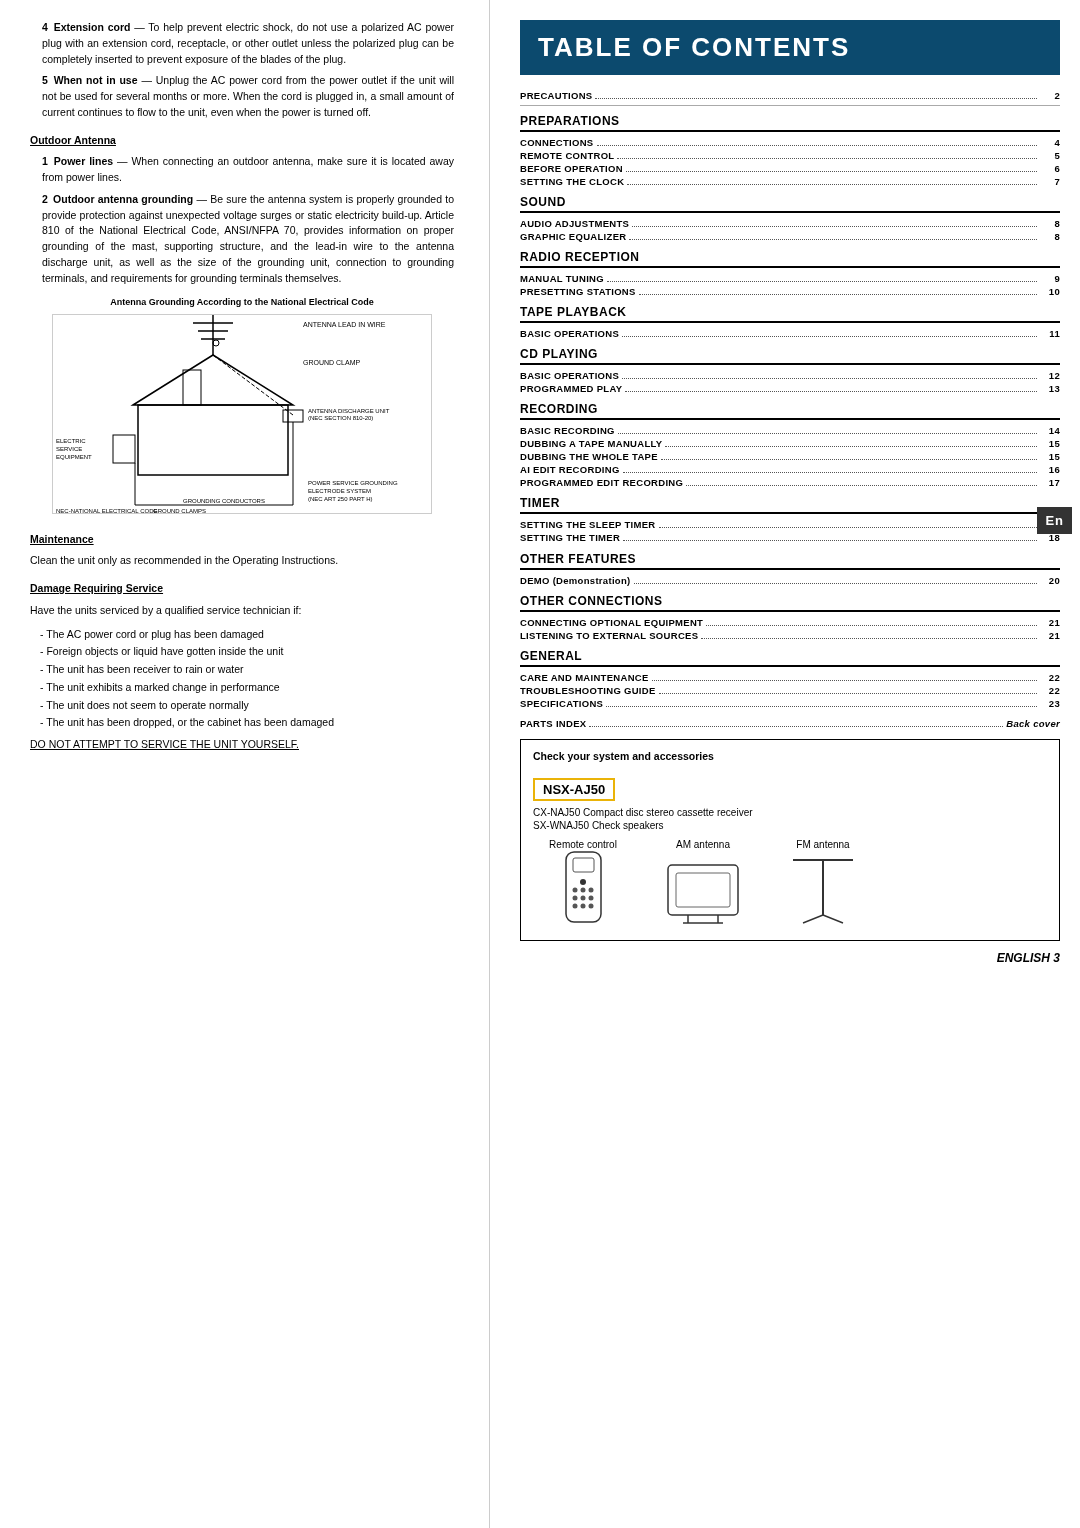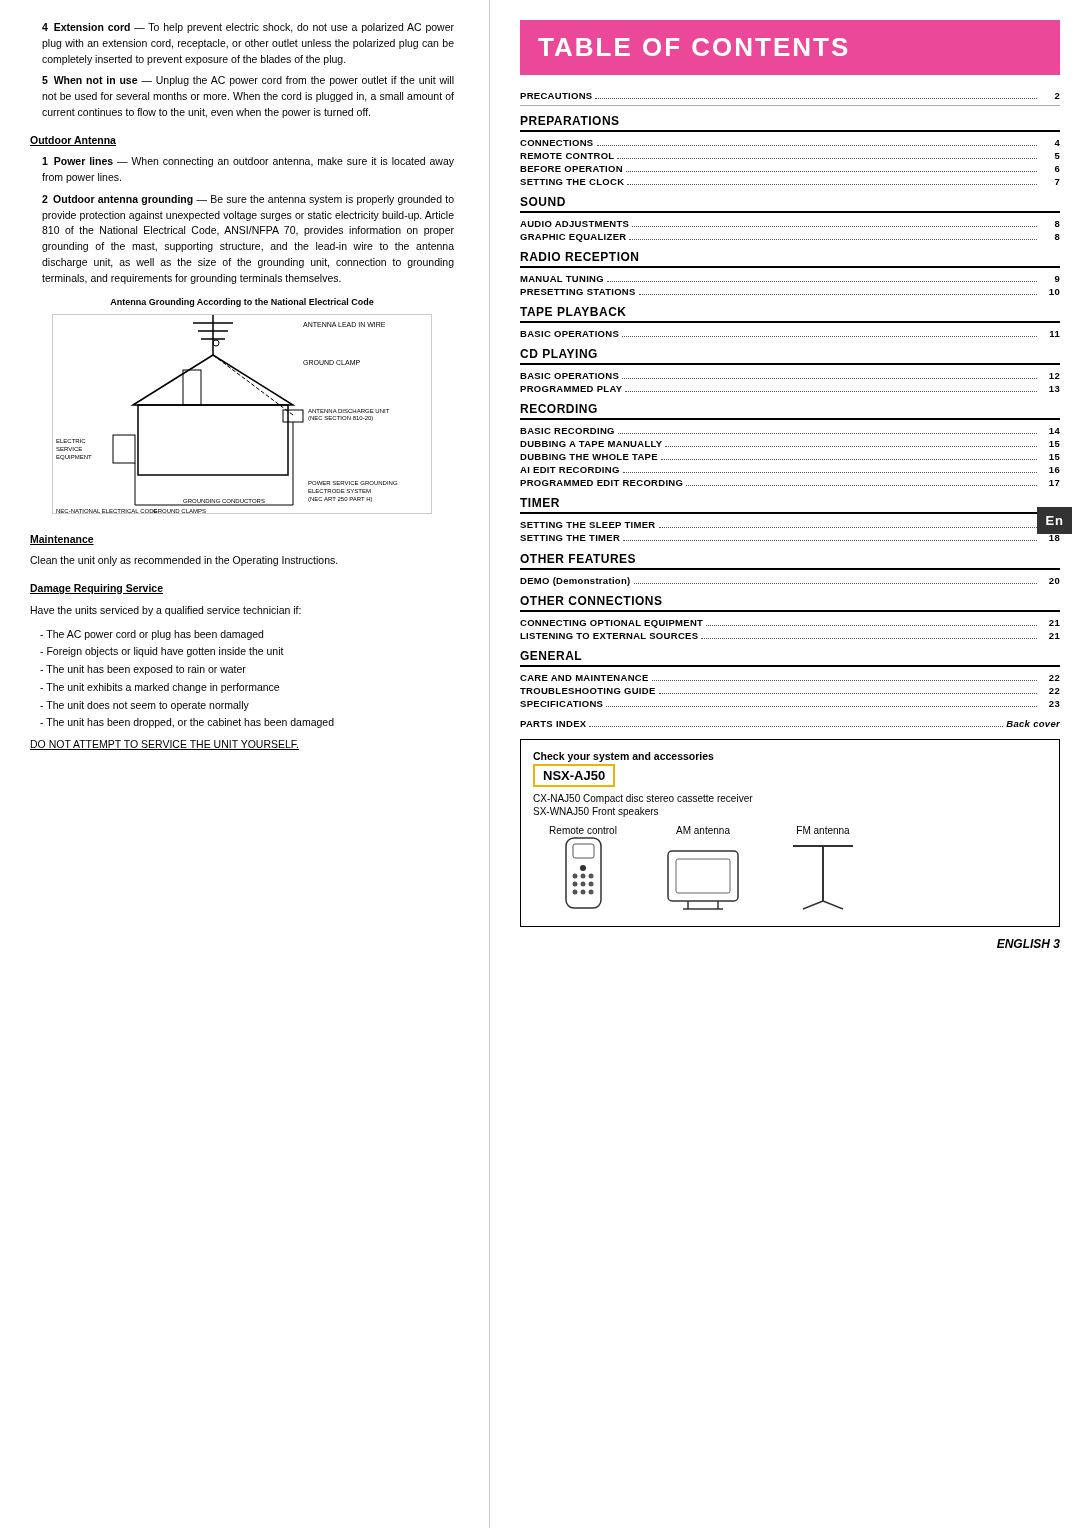--- a/index.html
+++ b/index.html
@@ -84,21 +84,21 @@
 
     
     .right-col {
       width: 590px;
       padding: 20px 20px 20px 30px;
       position: relative;
     }
 
     
     .toc-header {
-      background: #ec4899;
+      background: #0c4a6e;
       color: #fff;
       font-size: 26px;
       font-weight: bold;
       letter-spacing: 2px;
       padding: 12px 18px;
       margin-bottom: 14px;
       font-family: Arial Black, Arial, sans-serif;
     }
 
     .toc-section {
@@ -163,21 +163,21 @@
     
     .check-system-box {
       border: 1px solid #000;
       padding: 10px 12px;
       margin-top: 10px;
     }
 
     .check-system-title {
       font-weight: bold;
       font-size: 10.5px;
-      margin-bottom: 2px;
+      margin-bottom: 16px;
     }
 
     .nsx-badge {
       border: 2px solid #eab308;
       display: inline-block;
       font-weight: bold;
       font-size: 13px;
       padding: 2px 8px;
       margin-bottom: 6px;
     }
@@ -291,21 +291,21 @@
   </div>
 
   <div class="section-title">Maintenance</div>
   <p>Clean the unit only as recommended in the Operating Instructions.</p>
 
   <div class="section-title">Damage Requiring Service</div>
   <p>Have the units serviced by a qualified service technician if:</p>
   <ul class="bullet-list">
     <li>The AC power cord or plug has been damaged</li>
     <li>Foreign objects or liquid have gotten inside the unit</li>
-    <li>The unit has been exposed to rain or water</li>
+    <li>The unit has been receiver to rain or water</li>
     <li>The unit exhibits a marked change in performance</li>
     <li>The unit does not seem to operate normally</li>
     <li>The unit has been dropped, or the cabinet has been damaged</li>
   </ul>
   <p style="margin-top:6px;">
     <span class="underline-text">DO NOT ATTEMPT TO SERVICE THE UNIT YOURSELF.</span>
   </p>
 </div>
 
 <div class="right-col">
@@ -486,21 +486,21 @@
   <div class="toc-sub-entry" style="margin-top:4px; margin-bottom:8px;">
     <span class="label" style="font-weight:bold;">PARTS INDEX</span>
     <span class="dots"></span>
     <span class="page-num" style="font-style:italic; font-weight:bold;">Back cover</span>
   </div>
 
   <div class="check-system-box">
     <div class="check-system-title">Check your system and accessories</div>
     <div class="nsx-badge">NSX-AJ50</div>
     <div style="font-size:10px; margin-bottom:2px;">CX-NAJ50 Compact disc stereo cassette receiver</div>
-    <div style="font-size:10px; margin-bottom:8px;">SX-WNAJ50 Front speakers</div>
+    <div style="font-size:10px; margin-bottom:8px;">SX-WNAJ50 Check speakers</div>
     <div class="accessories-row">
 
       <div class="accessory-item">
         <span>Remote control</span>
         <div class="accessory-img">
           <svg width="45" height="80" viewBox="0 0 45 80" xmlns="http://www.w3.org/2000/svg">
             <rect x="5" y="2" width="35" height="70" rx="8" ry="8" fill="none" stroke="#333" stroke-width="1.5"></rect>
             <rect x="12" y="8" width="21" height="14" rx="2" fill="none" stroke="#555" stroke-width="1"></rect>
             <circle cx="22" cy="32" r="3" fill="#333"></circle>
             <circle cx="14" cy="40" r="2.5" fill="#555"></circle>

